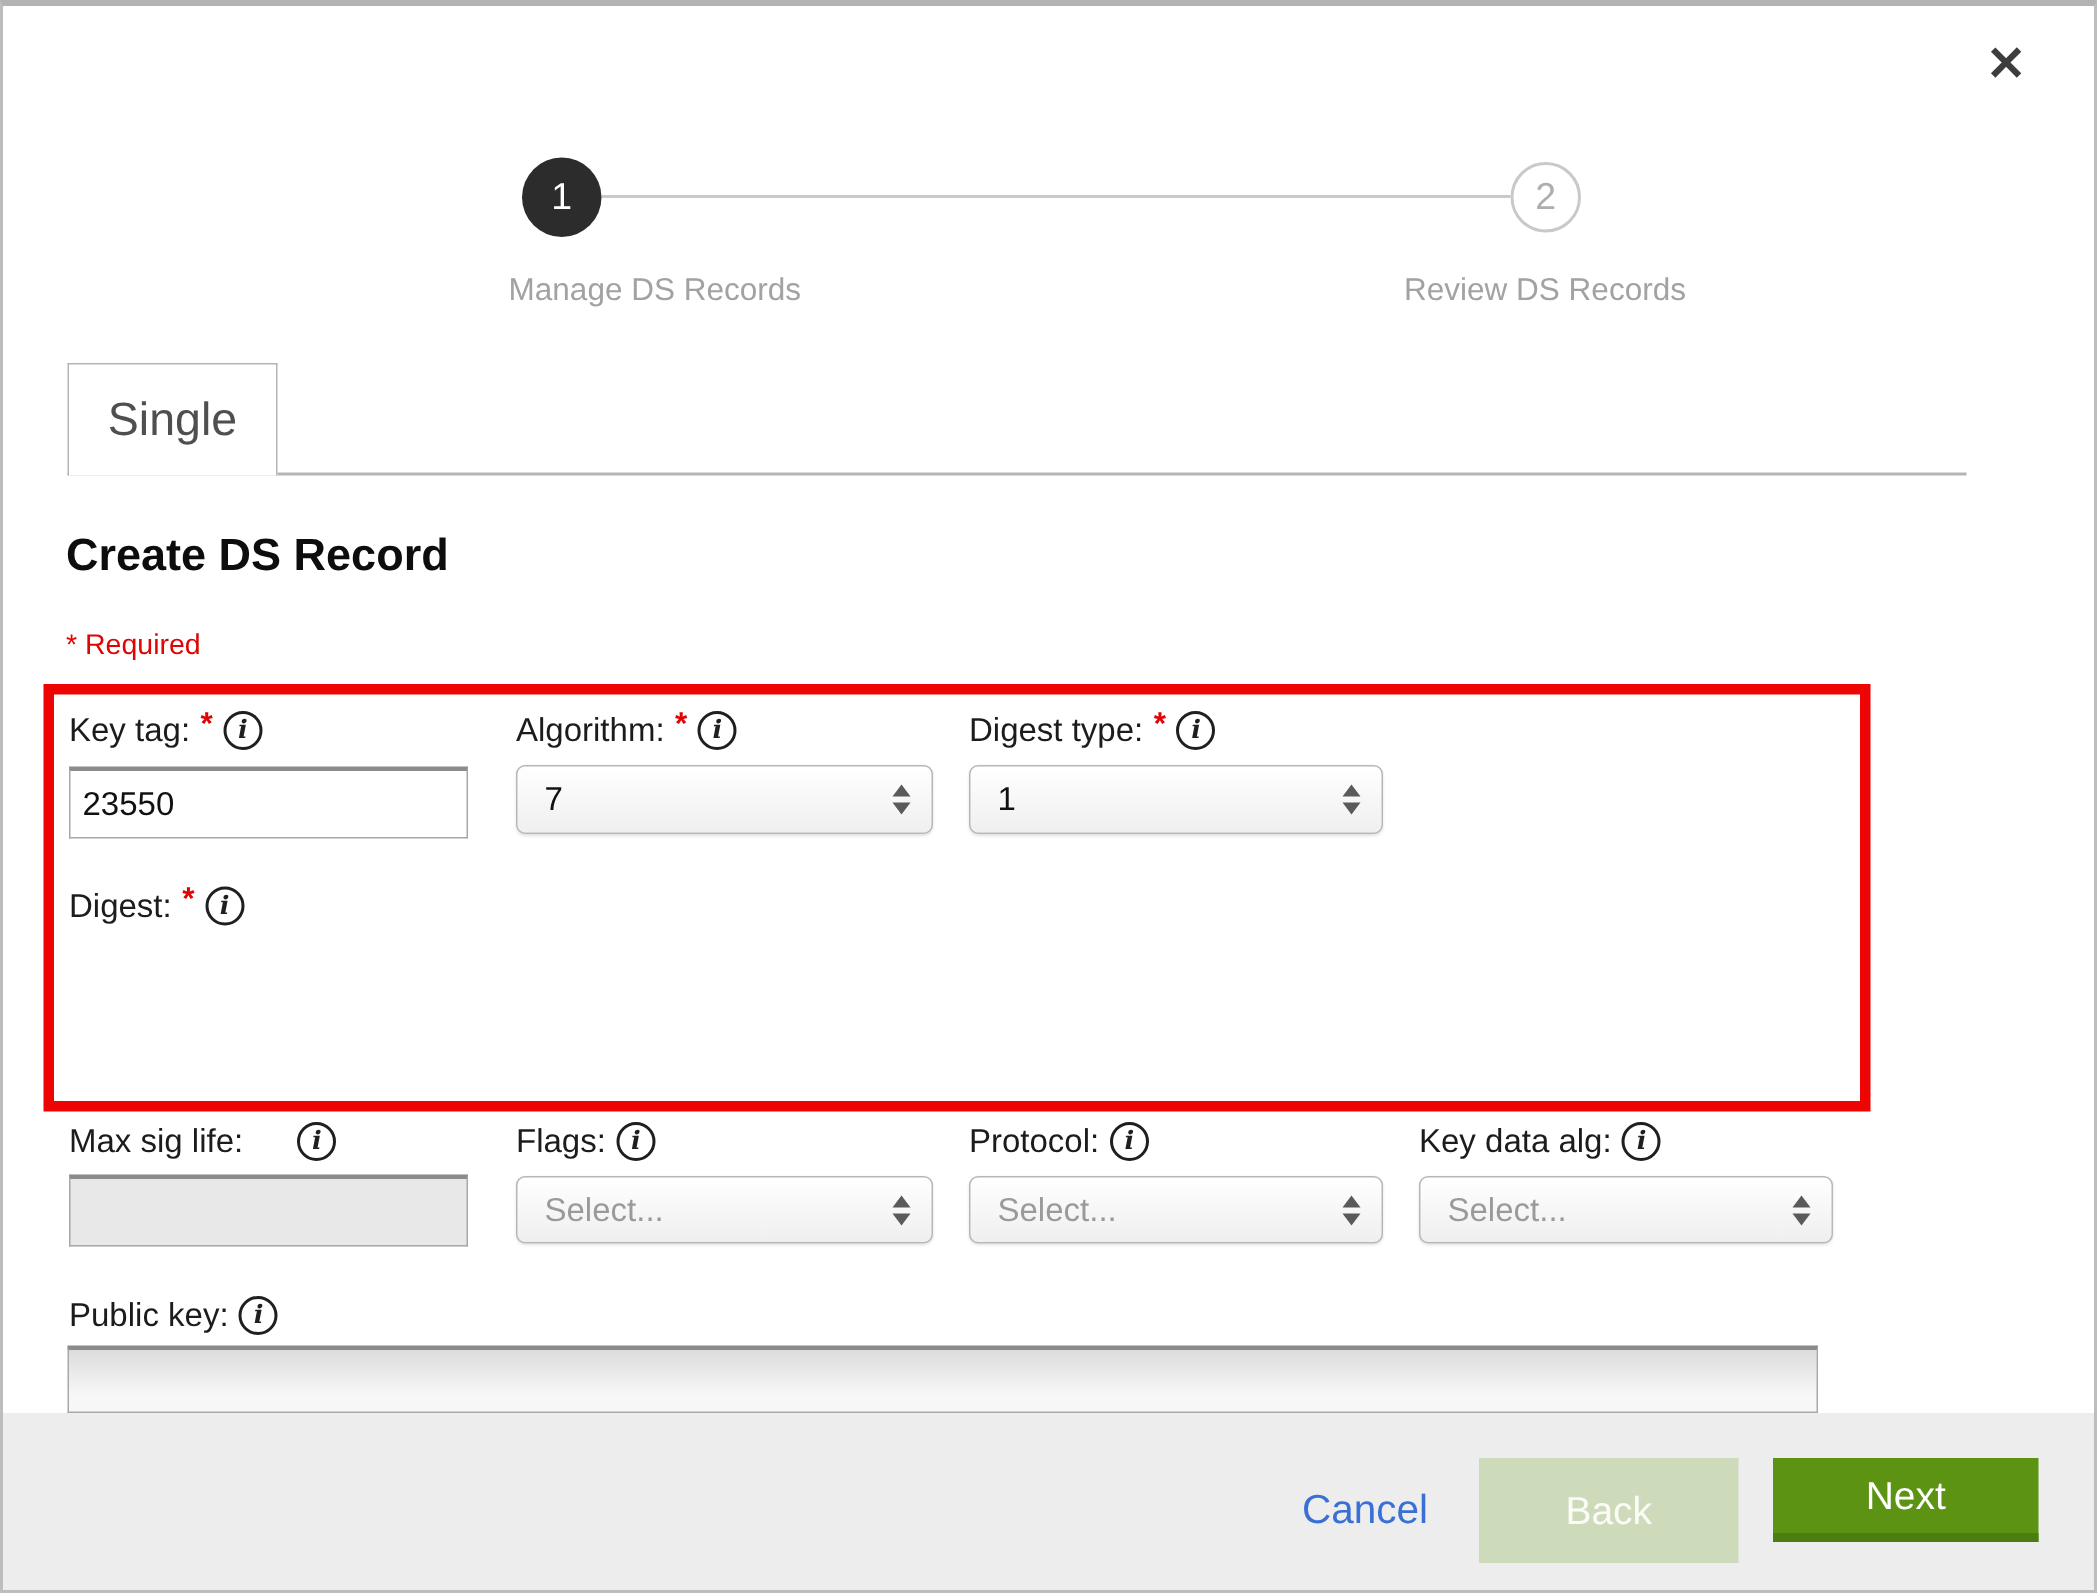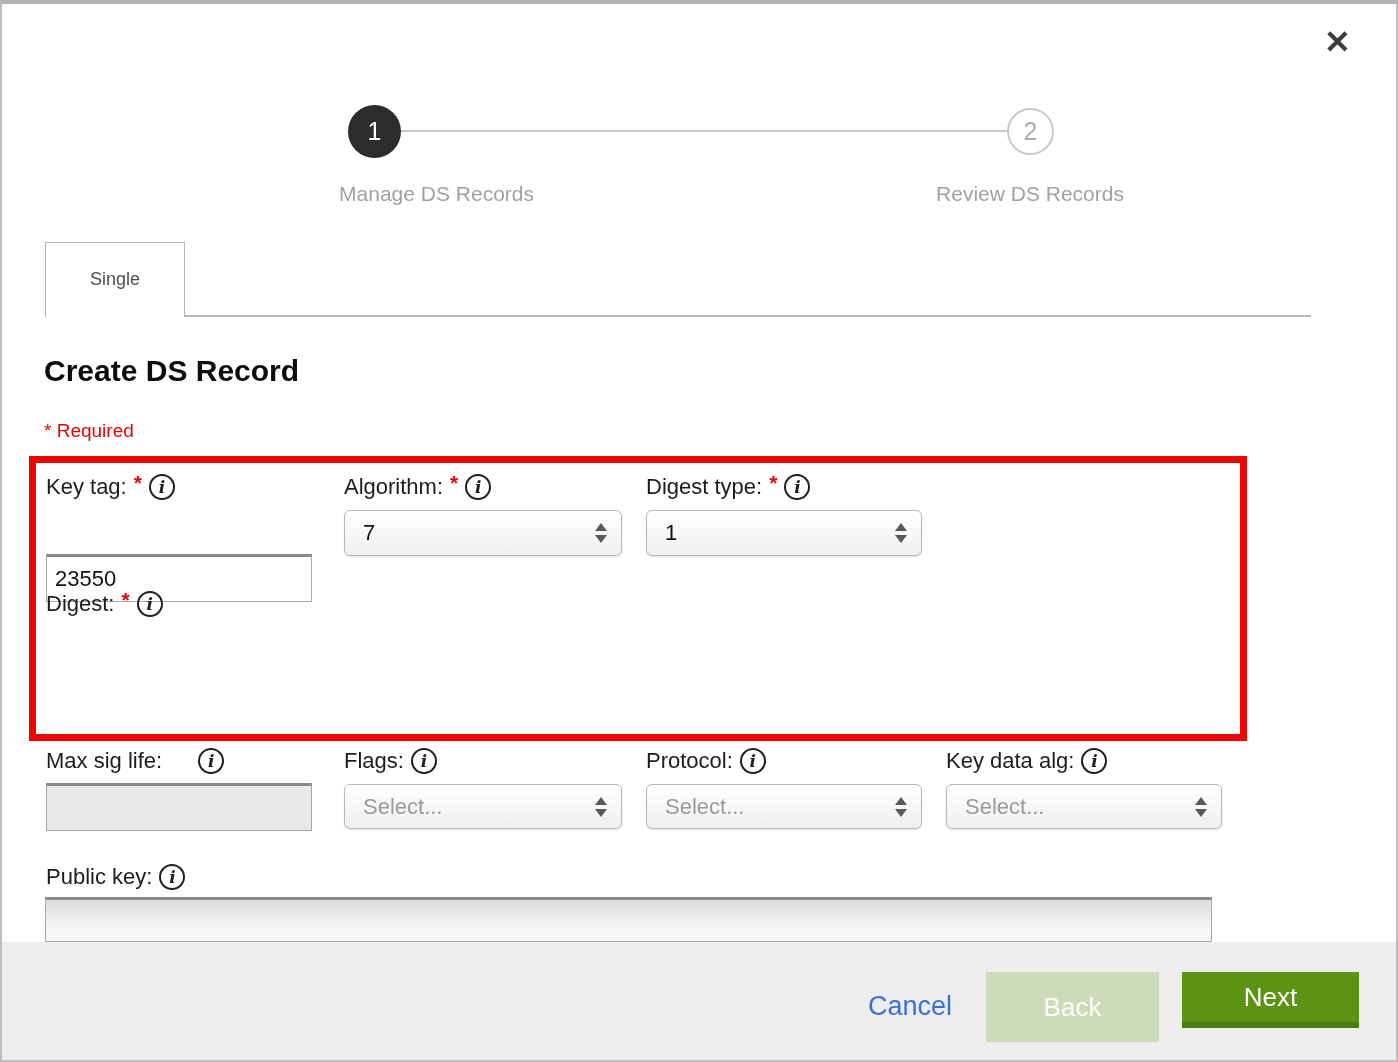--- a/index.html
+++ b/index.html
@@ -15,21 +15,21 @@
   .step-circle{border-radius:50%;display:flex;align-items:center;justify-content:center;font-size:25px;}
   .step-1{left:346px;top:101px;width:53px;height:53px;background:#2c2c2c;color:#fff;}
   .step-2{left:1005px;top:104px;width:47px;height:47px;background:#fff;border:2px solid #c9c9c9;color:#aeaeae;}
   .step-line{left:399px;top:126px;width:606px;height:2px;background:#c9c9c9;}
   .step-label{top:178px;width:320px;text-align:center;font-size:21px;color:#a3a2a2;}
   .step-label.l1{left:212px;text-align:right;}
   .step-label.l2{left:868px;}
 
   
   .tab-underline{left:43px;top:311px;width:1266px;height:2px;background:#b5b5b5;z-index:1;}
-  .tab{top:238px;height:75px;width:140px;text-align:center;line-height:73px;font-size:18px;cursor:pointer;}
+  .tab{top:238px;height:75px;width:140px;text-align:center;line-height:73px;font-size:31px;cursor:pointer;}
   .tab.active{left:43px;background:#fff;border:1px solid #b5b5b5;border-bottom:none;color:#4f4f4f;z-index:2;}
   .tab.inactive{left:184px;color:#2b2b2b;}
 
   .page-title{left:42px;top:350px;font-size:30px;font-weight:bold;color:#0d0d0d;}
   .required-note{left:42px;top:416px;font-size:19px;color:#e00505;}
 
   
   .red-rect{left:27px;top:452px;width:1218px;height:285px;border:7px solid #ef0404;z-index:5;pointer-events:none;}
 
   
@@ -100,21 +100,21 @@
     <span>Algorithm:</span>
     <span class="req-star">*</span>
     <span class="info-icon">i</span>
   </div>
   <div class="abs field-label" style="left:644px;top:468px;">
     <span>Digest type:</span>
     <span class="req-star">*</span>
     <span class="info-icon">i</span>
   </div>
 
-  <input class="abs text-input" style="left: 44px; top: 507px; width: 266px; height: 48px; margin-top: 43px;" value="23550">
+  <input class="abs text-input" style="left: 44px; top: 507px; width: 266px; height: 48px;" value="23550">
   <div class="abs select" style="left:342px;top:506px;width:278px;height:46px;">
     <span class="val">7</span>
     <span class="sel-arrows">
         <span class="tri-up"></span>
         <span class="tri-down"></span>
       </span>
   </div>
   <div class="abs select" style="left:644px;top:506px;width:276px;height:46px;">
     <span class="val">1</span>
     <span class="sel-arrows">

